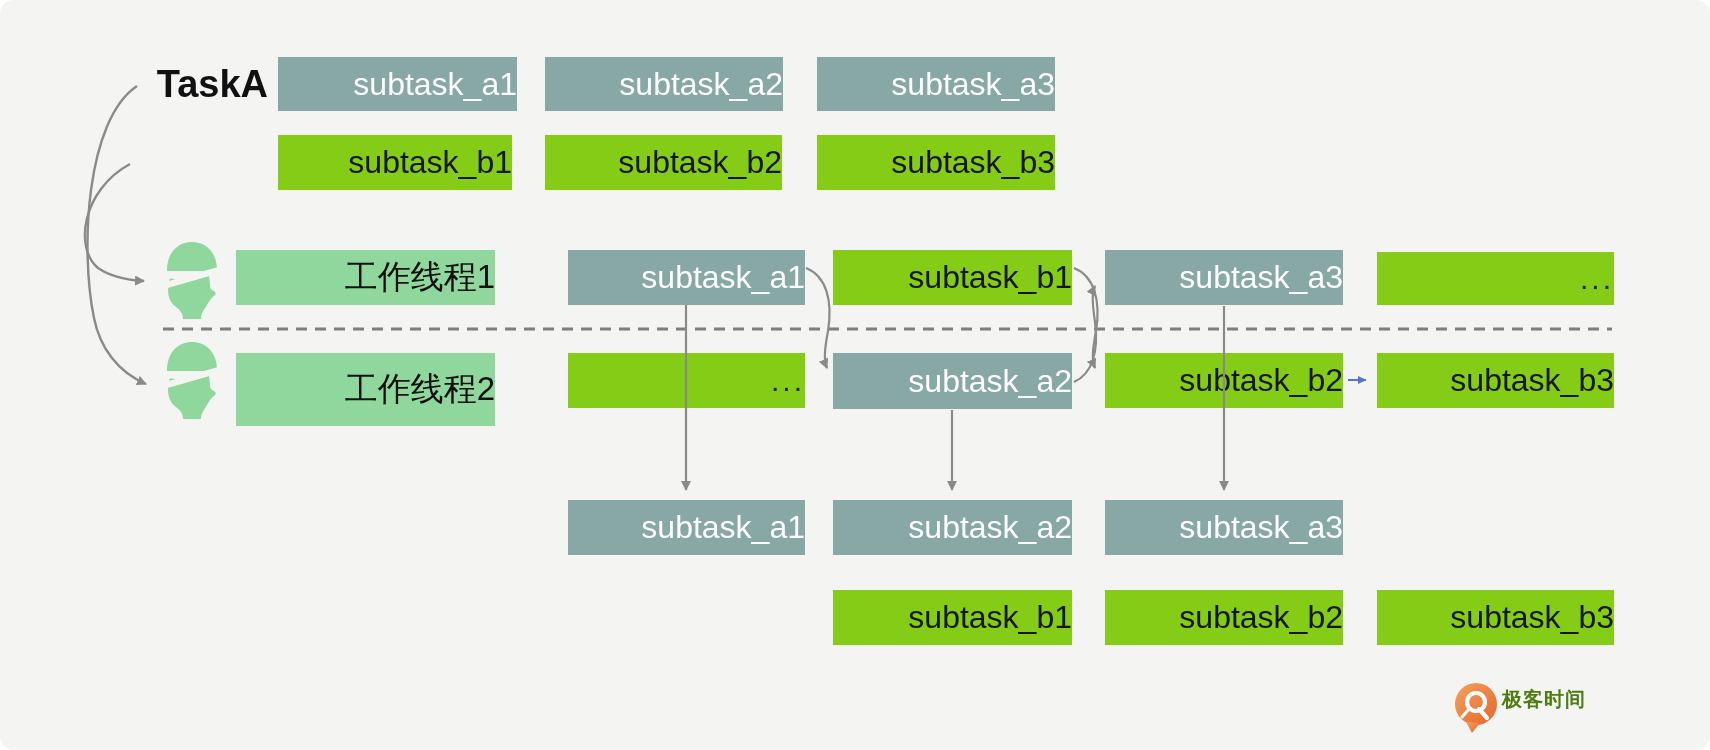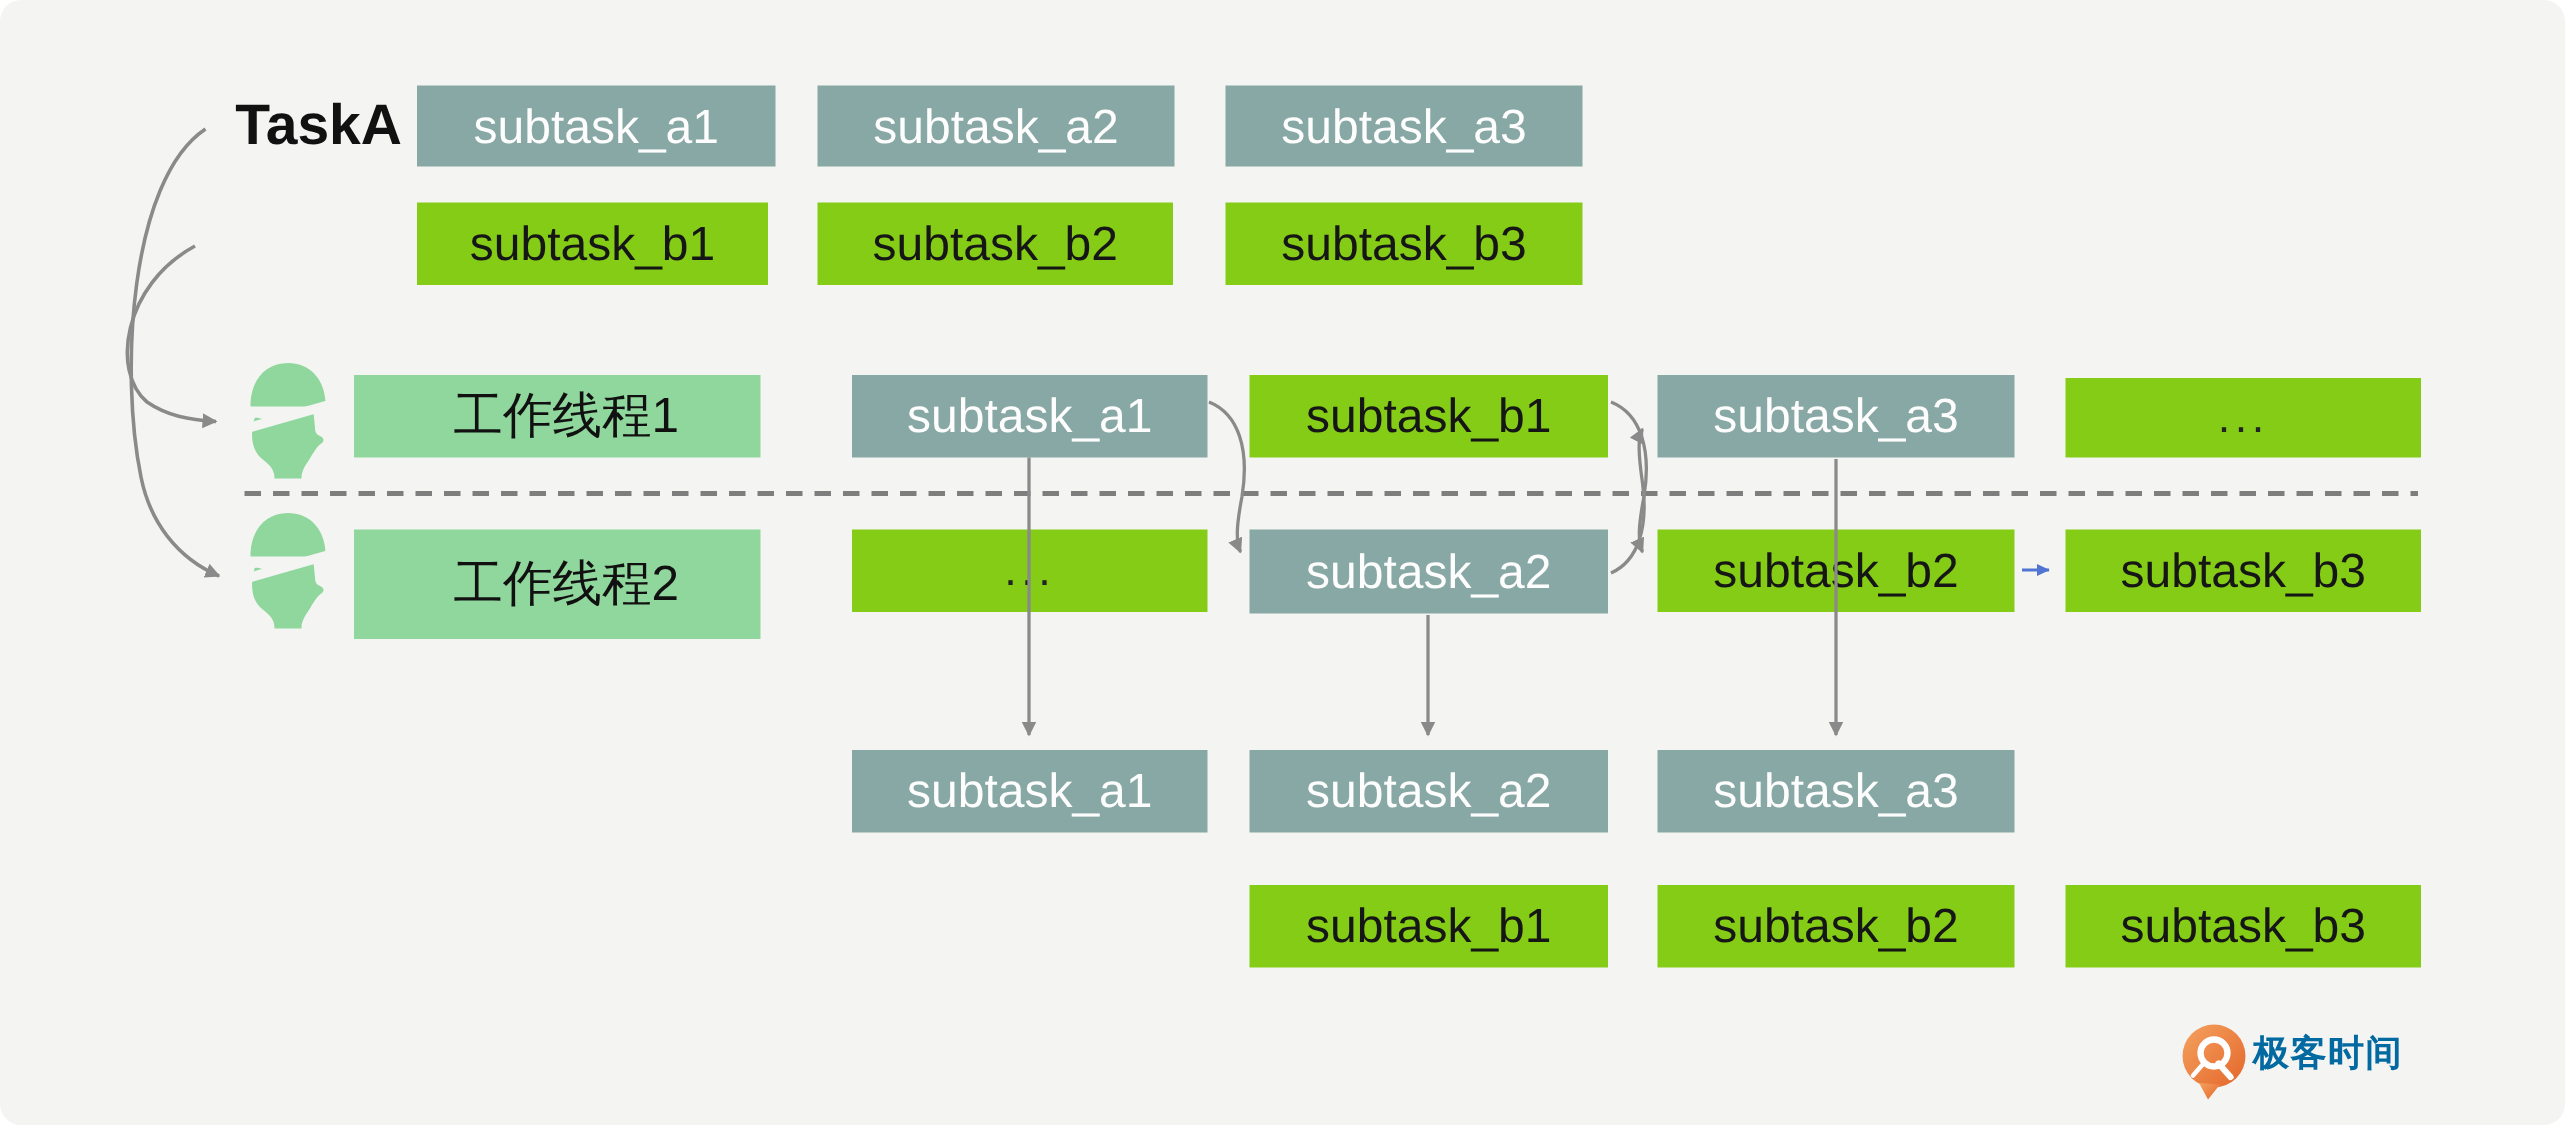--- a/index.html
+++ b/index.html
@@ -1,32 +1,32 @@
 <!DOCTYPE html>
 <html><head>
 <meta charset="utf-8">
 <style>
   html,body{margin:0;padding:0;background:#ffffff;}
   #stage{
     position:relative;width:1710px;height:750px;background:#f4f5f3;
     border-radius:14px;overflow:hidden;
     font-family:"Liberation Sans","DejaVu Sans",sans-serif;
   }
-  .box{position:absolute;display:flex;align-items:center;justify-content:center;
+  .box{position:absolute;display:flex;align-items:center;justify-content:flex-end;
        font-size:32px;z-index:1;}
   .teal{background:#87a8a4;color:#fdfdfd;}
   .grayb{background:#84cc16;color:#161616;}
-  .greenb{background:#90d79d;color:#111;font-size:33px;padding-left:12px;}
+  .greenb{background:#90d79d;color:#111;font-size:33px;}
   .dots{font-size:30px;letter-spacing:3px;color:#222;}
   .bt{position:relative;z-index:3;white-space:nowrap;}
   .tasklabel{position:absolute;display:flex;align-items:center;justify-content:flex-end;
        font-size:38px;color:#111;z-index:1;font-weight:bold;}
   #overlay{position:absolute;left:0;top:0;z-index:2;pointer-events:none;}
-  #logo-text{position:absolute;left:1502px;top:686px;font-size:24px;font-weight:bold;
-       color:#0369a1;letter-spacing:1px;z-index:3;}
+  #logo-text{position:absolute;left:1502px;top:686px;font-size:20px;font-weight:bold;
+       color:#4d7c0f;letter-spacing:1px;z-index:3;}
 </style>
 </head>
 <body>
 
 <div id="stage">
 
   <div class="tasklabel" style="left:120px;top:60px;width:148px;height:48px">
       <span class="bt">TaskA</span>
     </div>
   <div class="box teal" style="left:278px;top:57px;width:239px;height:54px">

